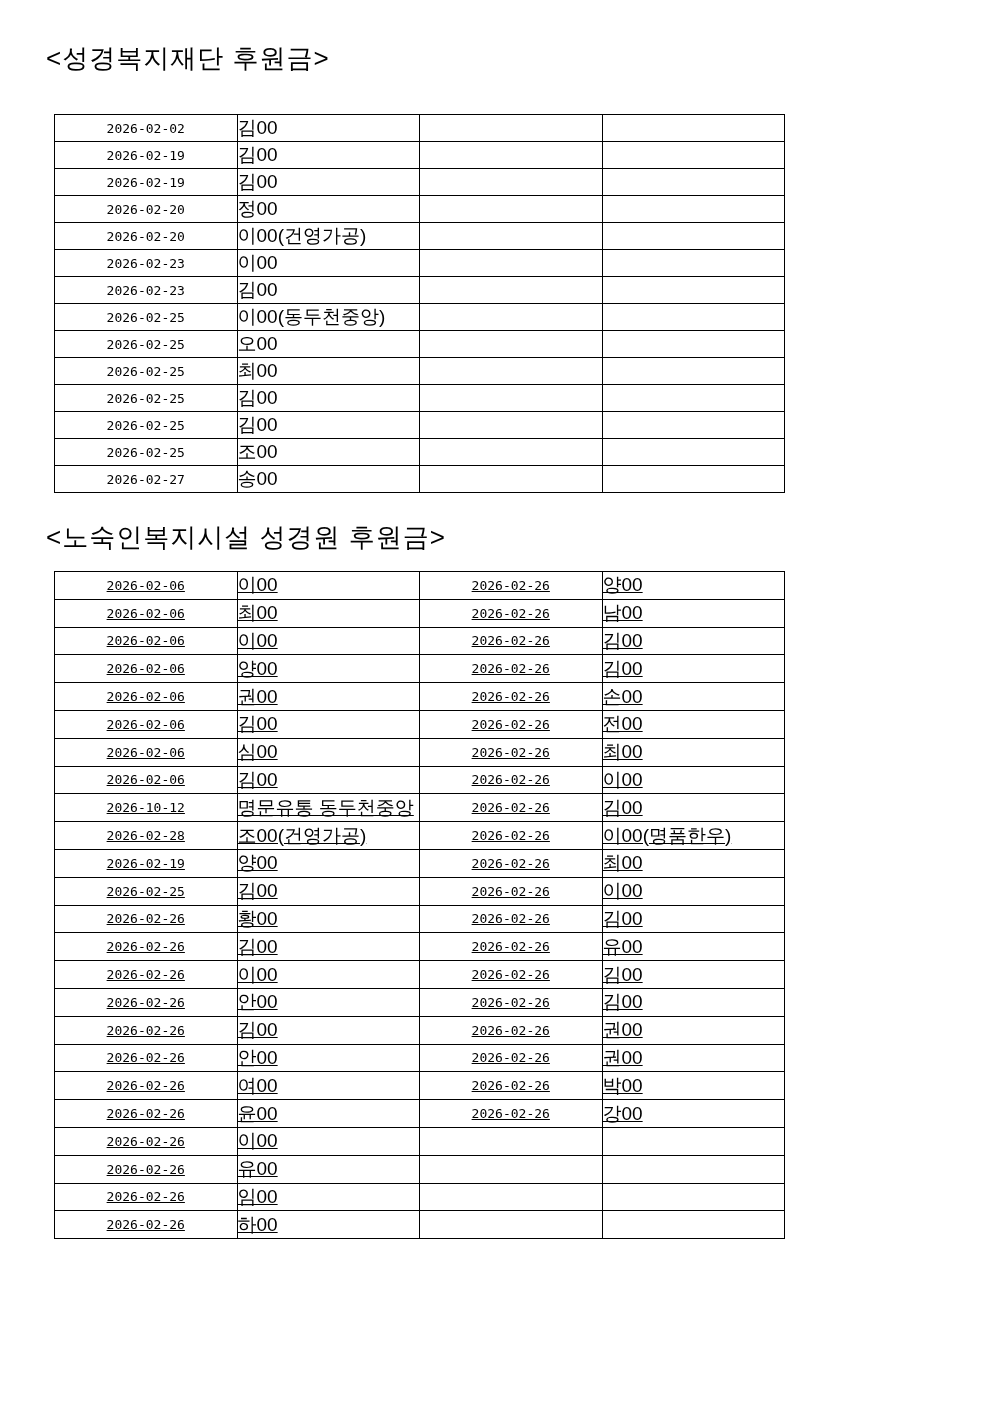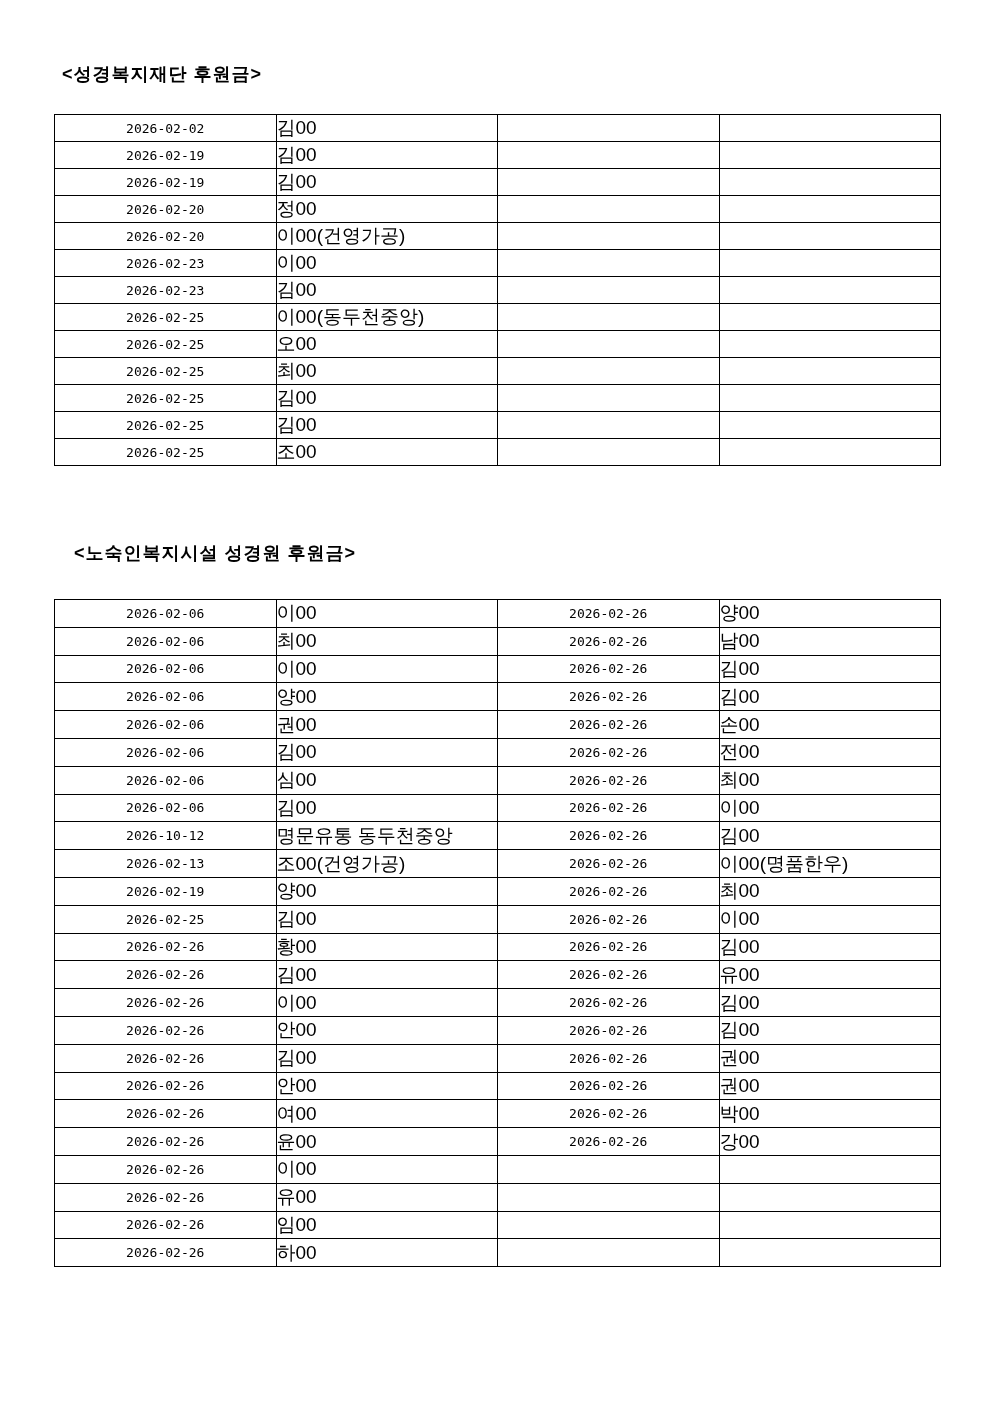--- a/index.html
+++ b/index.html
@@ -9,39 +9,39 @@
   }
   body {
     width: 992px;
     height: 1403px;
     position: relative;
     font-family: "Liberation Sans", sans-serif;
     color: #000000;
   }
   .doc-title {
     position: absolute;
-    margin: 16px;
-    font-size: 18px;
+    margin: 0;
+    font-size: 26px;
     line-height: 32px;
-    font-weight: bold;
+    font-weight: normal;
     letter-spacing: 1px;
     white-space: nowrap;
   }
   #title1 { left: 46px; top: 42px; }
-  #title2 { left: 58px; top: 521px; text-align: right; }
+  #title2 { left: 46px; top: 521px; text-align: right; }
 
   table.donation-table {
     position: absolute;
     left: 54px;
-    width: 887px;
+    width: 731px;
     border-collapse: collapse;
     table-layout: fixed;
   }
   #table1 { top: 114px; }
-  #table2 { top: 599px; }
+  #table2 { top: 571px; text-decoration: underline; }
 
   table.donation-table col { width: 25%; }
 
   table.donation-table td {
     border: 1px solid #000000;
     padding: 0;
     overflow: hidden;
     white-space: nowrap;
     vertical-align: middle;
   }
@@ -148,20 +148,26 @@
           <td class="name-cell">김00</td>
           <td class="empty-cell"></td>
           <td class="empty-cell"></td>
         </tr>
         <tr>
           <td class="date-cell">2026-02-25</td>
           <td class="name-cell">조00</td>
           <td class="empty-cell"></td>
           <td class="empty-cell"></td>
         </tr>
+        <tr>
+          <td class="date-cell">2026-02-27</td>
+          <td class="name-cell">송00</td>
+          <td class="empty-cell"></td>
+          <td class="empty-cell"></td>
+        </tr>
       </tbody>
   </table>
 
   <h1 class="doc-title" id="title2">&lt;노숙인복지시설 성경원 후원금&gt;</h1>
 
   <table class="donation-table" id="table2">
     <colgroup>
       <col>
         <col>
         <col>
@@ -216,21 +222,21 @@
           <td class="date-cell">2026-02-26</td>
           <td class="name-cell">이00</td>
         </tr>
         <tr>
           <td class="date-cell">2026-10-12</td>
           <td class="name-cell">명문유통 동두천중앙</td>
           <td class="date-cell">2026-02-26</td>
           <td class="name-cell">김00</td>
         </tr>
         <tr>
-          <td class="date-cell">2026-02-13</td>
+          <td class="date-cell">2026-02-28</td>
           <td class="name-cell">조00(건영가공)</td>
           <td class="date-cell">2026-02-26</td>
           <td class="name-cell">이00(명품한우)</td>
         </tr>
         <tr>
           <td class="date-cell">2026-02-19</td>
           <td class="name-cell">양00</td>
           <td class="date-cell">2026-02-26</td>
           <td class="name-cell">최00</td>
         </tr>

